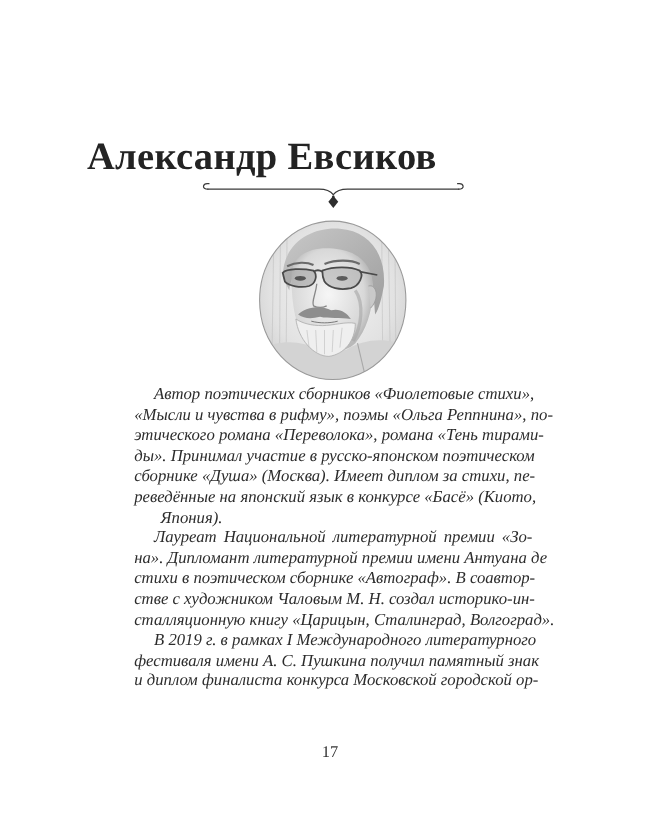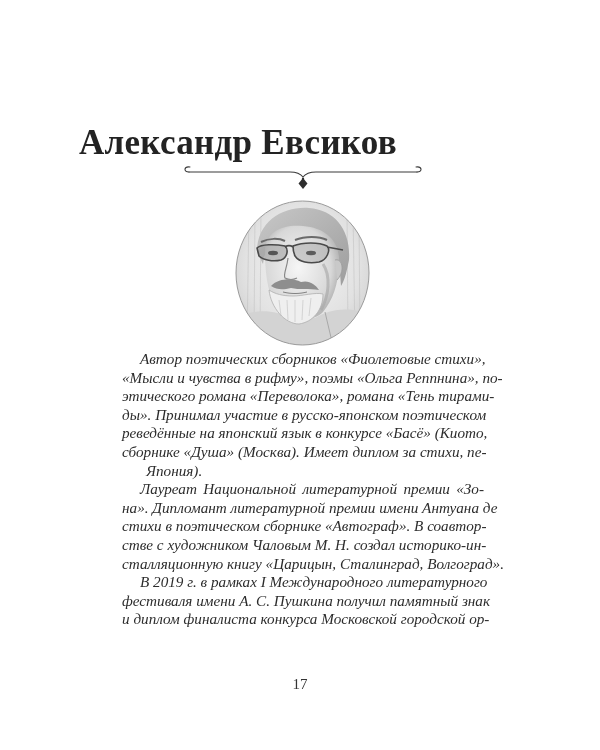--- a/index.html
+++ b/index.html
@@ -187,22 +187,22 @@
     </g>
     <ellipse cx="67.5" cy="73" rx="66.5" ry="72" fill="none" stroke="#9a9a9a" stroke-width="1"></ellipse>
   </svg>
 
   <div class="body-text">
     <p class="para" style="text-indent:0">
       <span class="line indent">Автор поэтических сборников «Фиолетовые стихи»,</span>
       <span class="line">«Мысли и чувства в рифму», поэмы «Ольга Реппнина», по-</span>
       <span class="line">этического романа «Переволока», романа «Тень тирами-</span>
       <span class="line">ды». Принимал участие в русско-японском поэтическом</span>
+      <span class="line">сборнике «Душа» (Москва). Имеет диплом за стихи, пе-</span>
       <span class="line">реведённые на японский язык в конкурсе «Басё» (Киото,</span>
-      <span class="line">сборнике «Душа» (Москва). Имеет диплом за стихи, пе-</span>
       <span class="line last">Япония).</span>
     </p>
     <p class="para" style="text-indent:0">
       <span class="line indent">Лауреат Национальной литературной премии «Зо-</span>
       <span class="line">на». Дипломант литературной премии имени Антуана де</span>
       <span class="line">стихи в поэтическом сборнике «Автограф». В соавтор-</span>
       <span class="line">стве с художником Чаловым М. Н. создал историко-ин-</span>
       <span class="line">сталляционную книгу «Царицын, Сталинград, Волгоград».</span>
     </p>
     <p class="para" style="text-indent:0">

